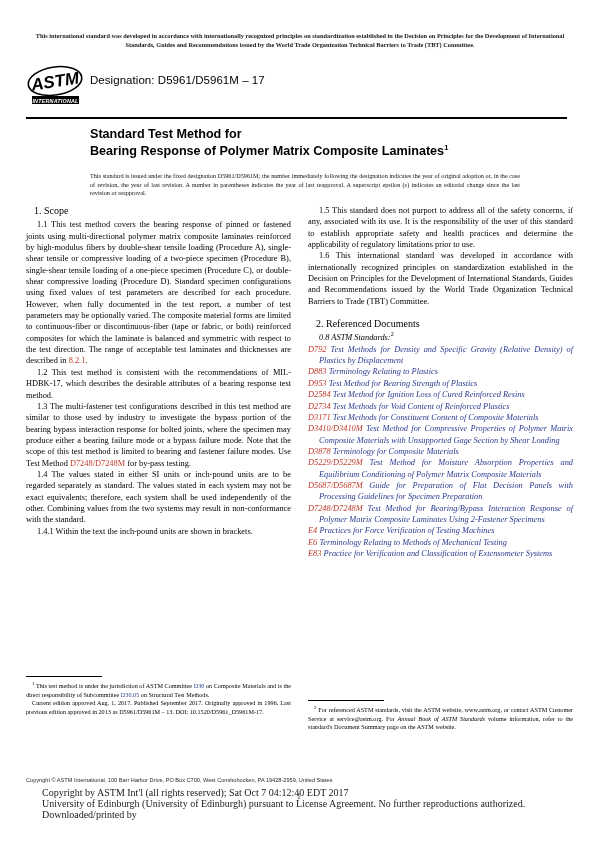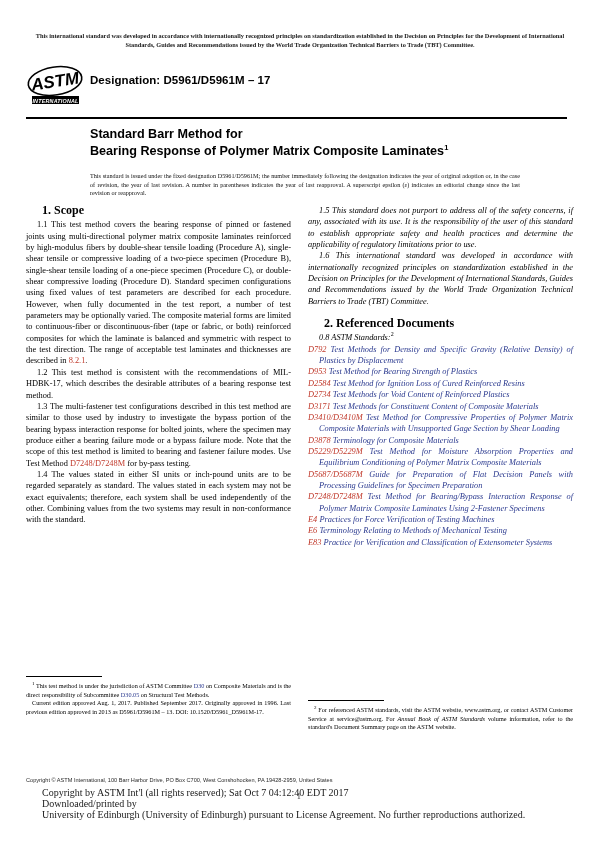--- a/index.html
+++ b/index.html
@@ -51,21 +51,21 @@
     width: 60px;
     height: 44px;
   }
   .astm-logo svg { display: block; }
   .designation {
     position: absolute;
     left: 64px;
     top: 12px;
     font-family: "Liberation Sans", sans-serif;
     font-size: 11.5px;
-    font-weight: bold;
+    font-weight: normal;
     letter-spacing: 0.05px;
     white-space: nowrap;
   }
 
   
   .hrule {
     position: absolute;
     left: 26px;
     top: 117px;
     width: 541px;
@@ -109,35 +109,35 @@
     width: 265px;
     font-size: 8.35px;
     line-height: 11.35px;
     text-align: justify;
     text-justify: inter-word;
   }
   .col-left  { left: 26px; }
   .col-right { left: 308px; }
 
   h2.sec {
-    font-size: 12px;
-    font-weight: bold;
-    margin: 0 0 3px 16px;
+    font-size: 10px;
+    font-weight: normal;
+    margin: 0 0 3px 8px;
     padding: 0;
     font-family: "Liberation Serif", serif;
   }
   h2.sec.spaced { margin-top: 11px; }
 
   p.para {
     margin: 0 0 0 0;
     padding: 0;
     text-indent: 11px;
     text-align: justify;
   }
-  p.para.italic { font-style: italic; }
+  p.para.italic { }
 
   .ref-sub {
     text-indent: 11px;
     margin: 0 0 0 0;
   }
   .ref-sub i { font-style: italic; }
   .ref-sub sup { font-size: 6px; vertical-align: super; line-height: 0; }
 
   .ref-list {
     margin: 0;
@@ -233,51 +233,53 @@
         <rect x="6" y="34" width="47" height="8" fill="#000"></rect>
         <text x="29.5" y="40.6" text-anchor="middle" font-family="Liberation Sans, sans-serif" font-size="5.4" font-weight="bold" font-style="italic" fill="#fff" letter-spacing="0.2">INTERNATIONAL</text>
       </svg>
     </span>
     <span class="designation">Designation: D5961/D5961M – 17</span>
   </div>
 
   <div class="hrule"></div>
 
   <div class="title-block">
-    <div>Standard Barr Method for</div>
+    <div>Standard Test Method for</div>
     <div>
       <span>Bearing Response of Polymer Matrix Composite Laminates</span><sup>1</sup>
     </div>
   </div>
 
   <div class="issue-note">This standard is issued under the fixed designation D5961/D5961M; the number immediately following the designation indicates the year of original adoption or, in the case of revision, the year of last revision. A number in parentheses indicates the year of last reapproval. A superscript epsilon (ε) indicates an editorial change since the last revision or reapproval.</div>
 
   <div class="col col-left">
     <h2 class="sec">1. Scope</h2>
 
     <p class="para"><span>1.1 This test method covers the bearing response of pinned or fastened joints using multi-directional polymer matrix composite laminates reinforced by high-modulus fibers by double-shear tensile loading (Procedure A), single-shear tensile or compressive loading of a two-piece specimen (Procedure B), single-shear tensile loading of a one-piece specimen (Procedure C), or double-shear compressive loading (Procedure D). Standard specimen configurations using fixed values of test parameters are described for each procedure. However, when fully documented in the test report, a number of test parameters may be optionally varied. The composite material forms are limited to continuous-fiber or discontinuous-fiber (tape or fabric, or both) reinforced composites for which the laminate is balanced and symmetric with respect to the test direction. The range of acceptable test laminates and thicknesses are described in </span><span class="link-red">8.2.1</span><span>.</span></p>
 
     <p class="para">1.2 This test method is consistent with the recommendations of MIL-HDBK-17, which describes the desirable attributes of a bearing response test method.</p>
 
     <p class="para"><span>1.3 The multi-fastener test configurations described in this test method are similar to those used by industry to investigate the bypass portion of the bearing bypass interaction response for bolted joints, where the specimen may produce either a bearing failure mode or a bypass failure mode. Note that the scope of this test method is limited to bearing and fastener failure modes. Use Test Method </span><span class="link-red">D7248/D7248M</span><span> for by-pass testing.</span></p>
 
     <p class="para">1.4 The values stated in either SI units or inch-pound units are to be regarded separately as standard. The values stated in each system may not be exact equivalents; therefore, each system shall be used independently of the other. Combining values from the two systems may result in non-conformance with the standard.</p>
 
+    <p class="para">1.4.1 Within the text the inch-pound units are shown in brackets.</p>
   </div>
 
   <div class="col col-right">
     <p class="para italic">1.5 This standard does not purport to address all of the safety concerns, if any, associated with its use. It is the responsibility of the user of this standard to establish appropriate safety and health practices and determine the applicability of regulatory limitations prior to use.</p>
     <p class="para italic">1.6 This international standard was developed in accordance with internationally recognized principles on standardization established in the Decision on Principles for the Development of International Standards, Guides and Recommendations issued by the World Trade Organization Technical Barriers to Trade (TBT) Committee.</p>
 
     <h2 class="sec spaced">2. Referenced Documents</h2>
 
     <p class="ref-sub"><i>0.8 ASTM Standards:</i><sup>2</sup></p>
 
     <ul class="ref-list">
       <li><span class="ref-id">D792</span> <span class="ref-title">Test Methods for Density and Specific Gravity (Relative Density) of Plastics by Displacement</span></li>
+      <li><span class="ref-id">D883</span> <span class="ref-title">Terminology Relating to Plastics</span></li>
       <li><span class="ref-id">D953</span> <span class="ref-title">Test Method for Bearing Strength of Plastics</span></li>
       <li><span class="ref-id">D2584</span> <span class="ref-title">Test Method for Ignition Loss of Cured Reinforced Resins</span></li>
       <li><span class="ref-id">D2734</span> <span class="ref-title">Test Methods for Void Content of Reinforced Plastics</span></li>
       <li><span class="ref-id">D3171</span> <span class="ref-title">Test Methods for Constituent Content of Composite Materials</span></li>
       <li><span class="ref-id">D3410/D3410M</span> <span class="ref-title">Test Method for Compressive Properties of Polymer Matrix Composite Materials with Unsupported Gage Section by Shear Loading</span></li>
       <li><span class="ref-id">D3878</span> <span class="ref-title">Terminology for Composite Materials</span></li>
       <li><span class="ref-id">D5229/D5229M</span> <span class="ref-title">Test Method for Moisture Absorption Properties and Equilibrium Conditioning of Polymer Matrix Composite Materials</span></li>
       <li><span class="ref-id">D5687/D5687M</span> <span class="ref-title">Guide for Preparation of Flat Decision Panels with Processing Guidelines for Specimen Preparation</span></li>
       <li><span class="ref-id">D7248/D7248M</span> <span class="ref-title">Test Method for Bearing/Bypass Interaction Response of Polymer Matrix Composite Laminates Using 2-Fastener Specimens</span></li>
       <li><span class="ref-id">E4</span> <span class="ref-title">Practices for Force Verification of Testing Machines</span></li>
@@ -295,19 +297,19 @@
   </div>
 
   <div class="footnote fn-right">
     <p><sup>2</sup> <span>For referenced ASTM standards, visit the ASTM website, www.astm.org, or contact ASTM Customer Service at service@astm.org. For </span><i>Annual Book of ASTM Standards</i><span> volume information, refer to the standard's Document Summary page on the ASTM website.</span></p>
   </div>
 
   <div class="copyright-line">Copyright © ASTM International, 100 Barr Harbor Drive, PO Box C700, West Conshohocken, PA 19428-2959, United States</div>
 
   <div class="license-block">
     <div>Copyright by ASTM Int'l (all rights reserved); Sat Oct  7 04:12:40 EDT 2017</div>
+    <div>University of Edinburgh (University of Edinburgh) pursuant to License Agreement. No further reproductions authorized.</div>
     <div>Downloaded/printed by</div>
-    <div>University of Edinburgh (University of Edinburgh) pursuant to License Agreement. No further reproductions authorized.</div>
   </div>
 
   <div class="page-number">1</div>
 
 </div>
 
 </body></html>

